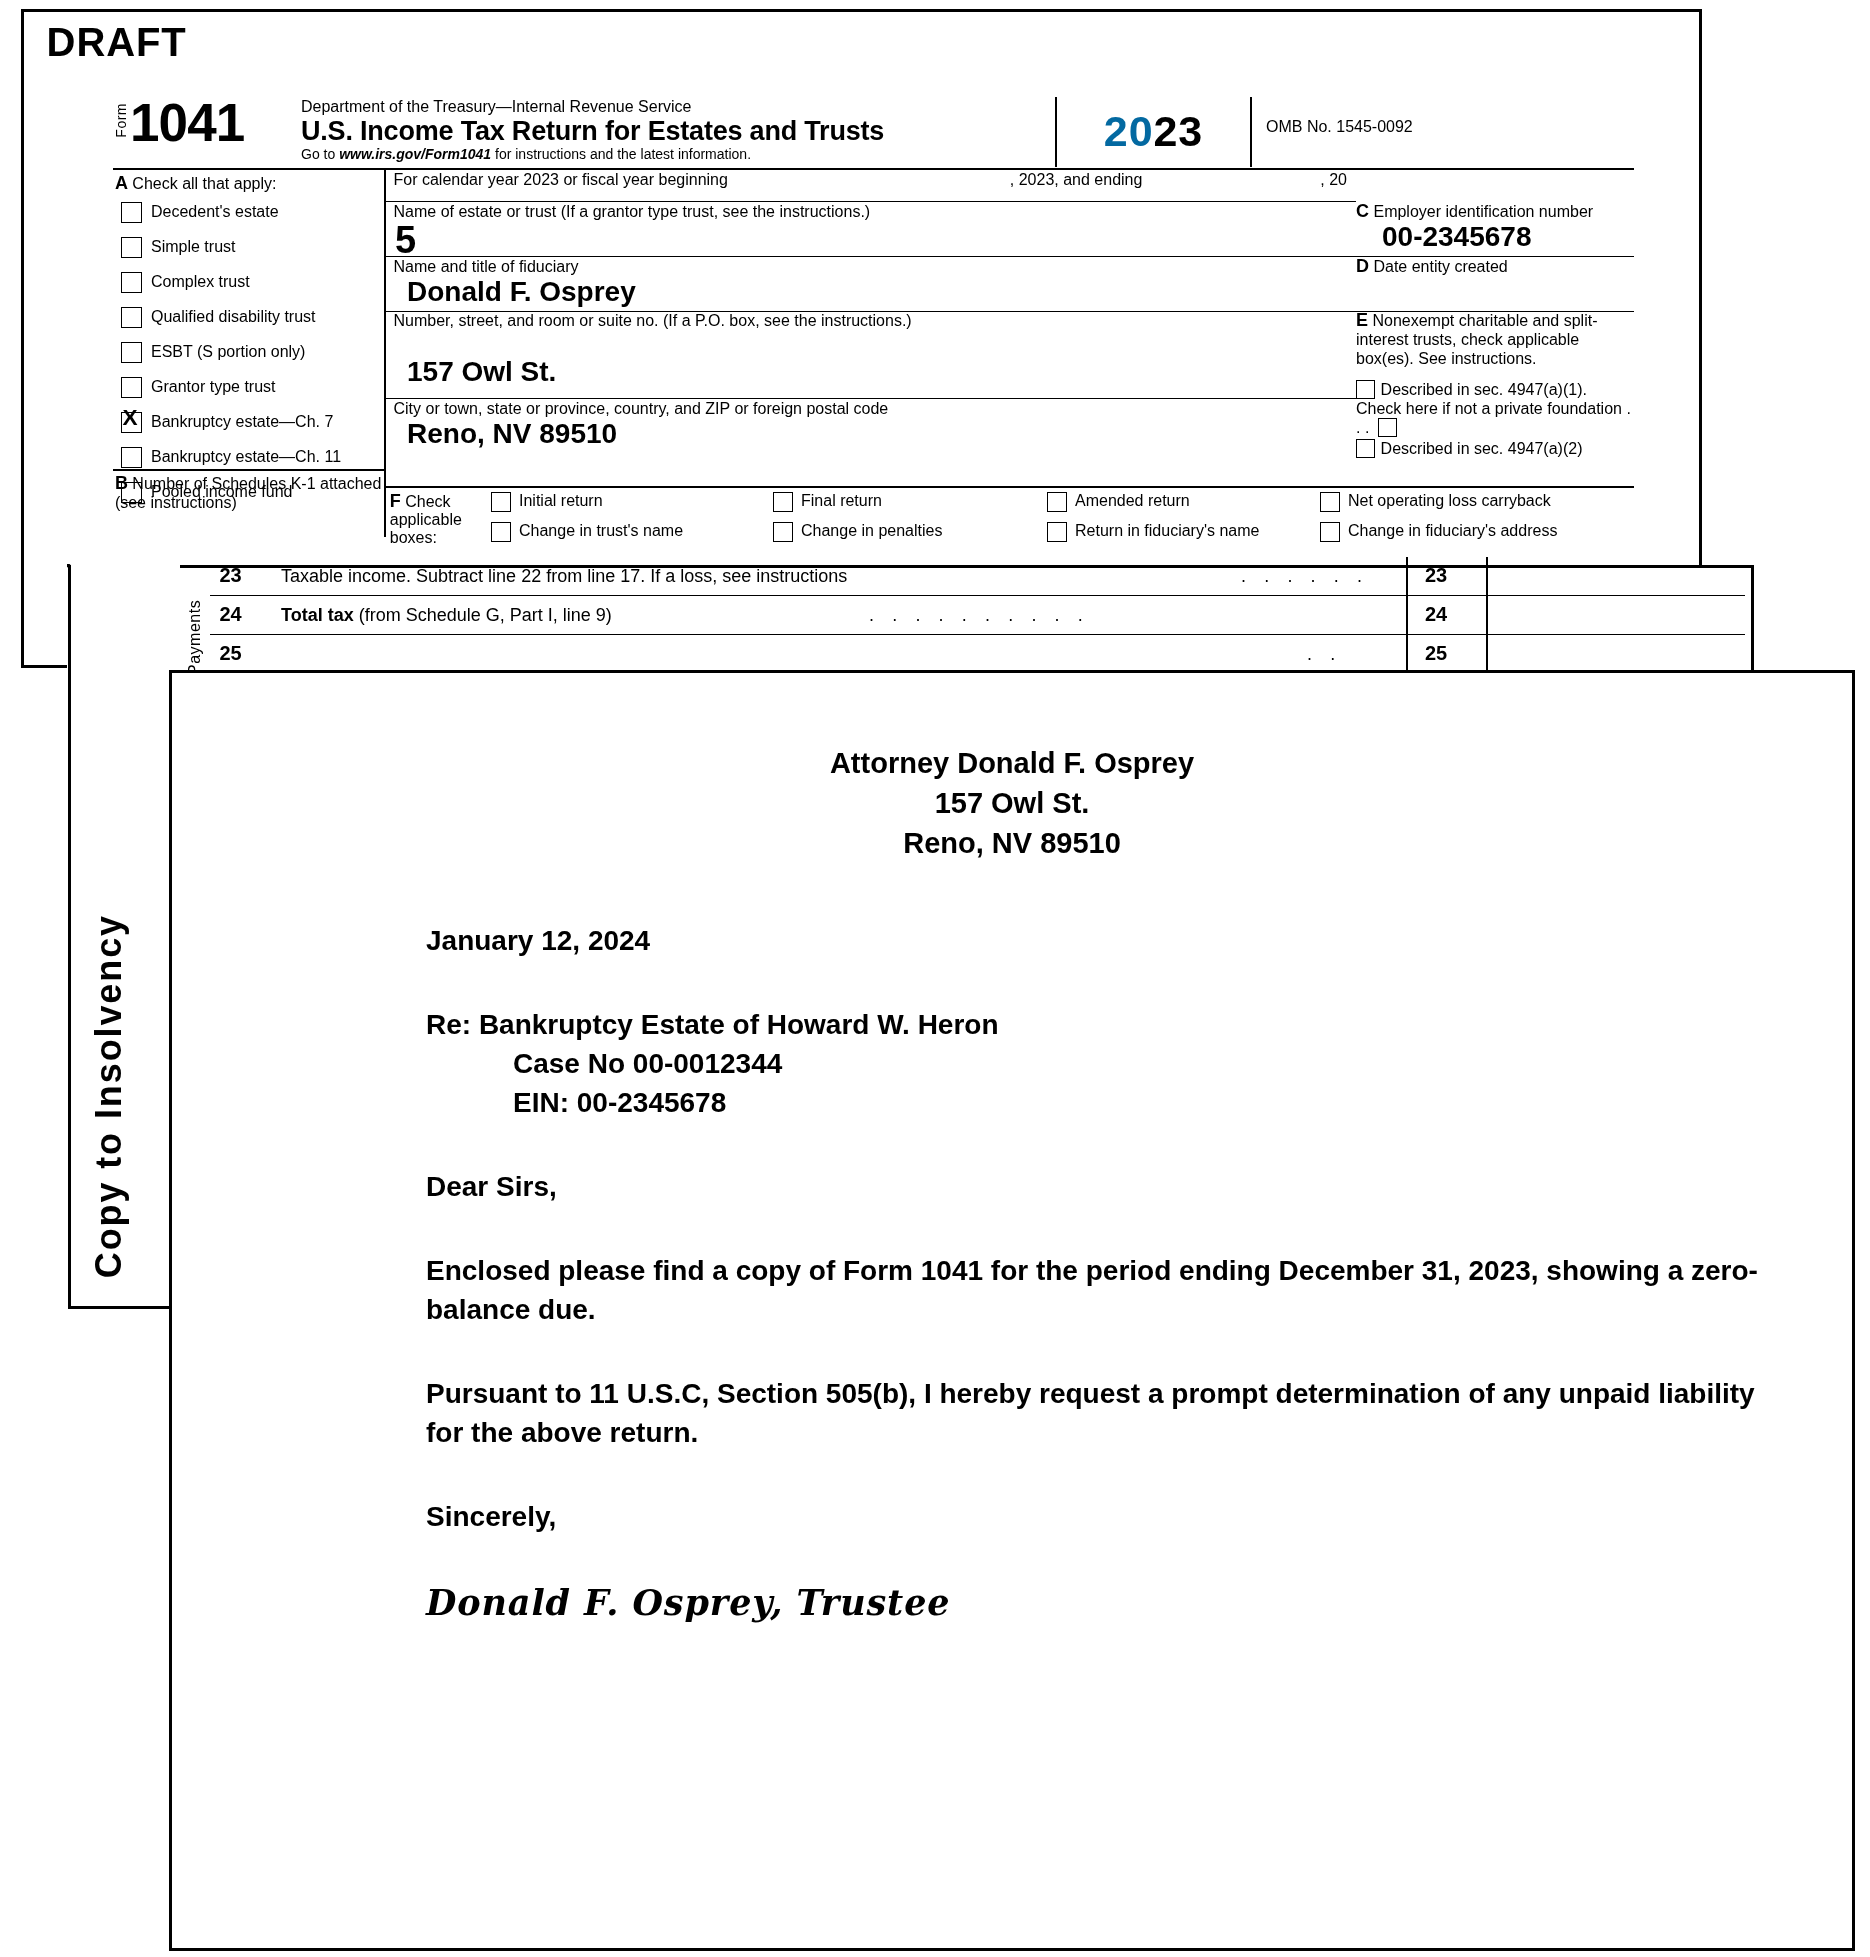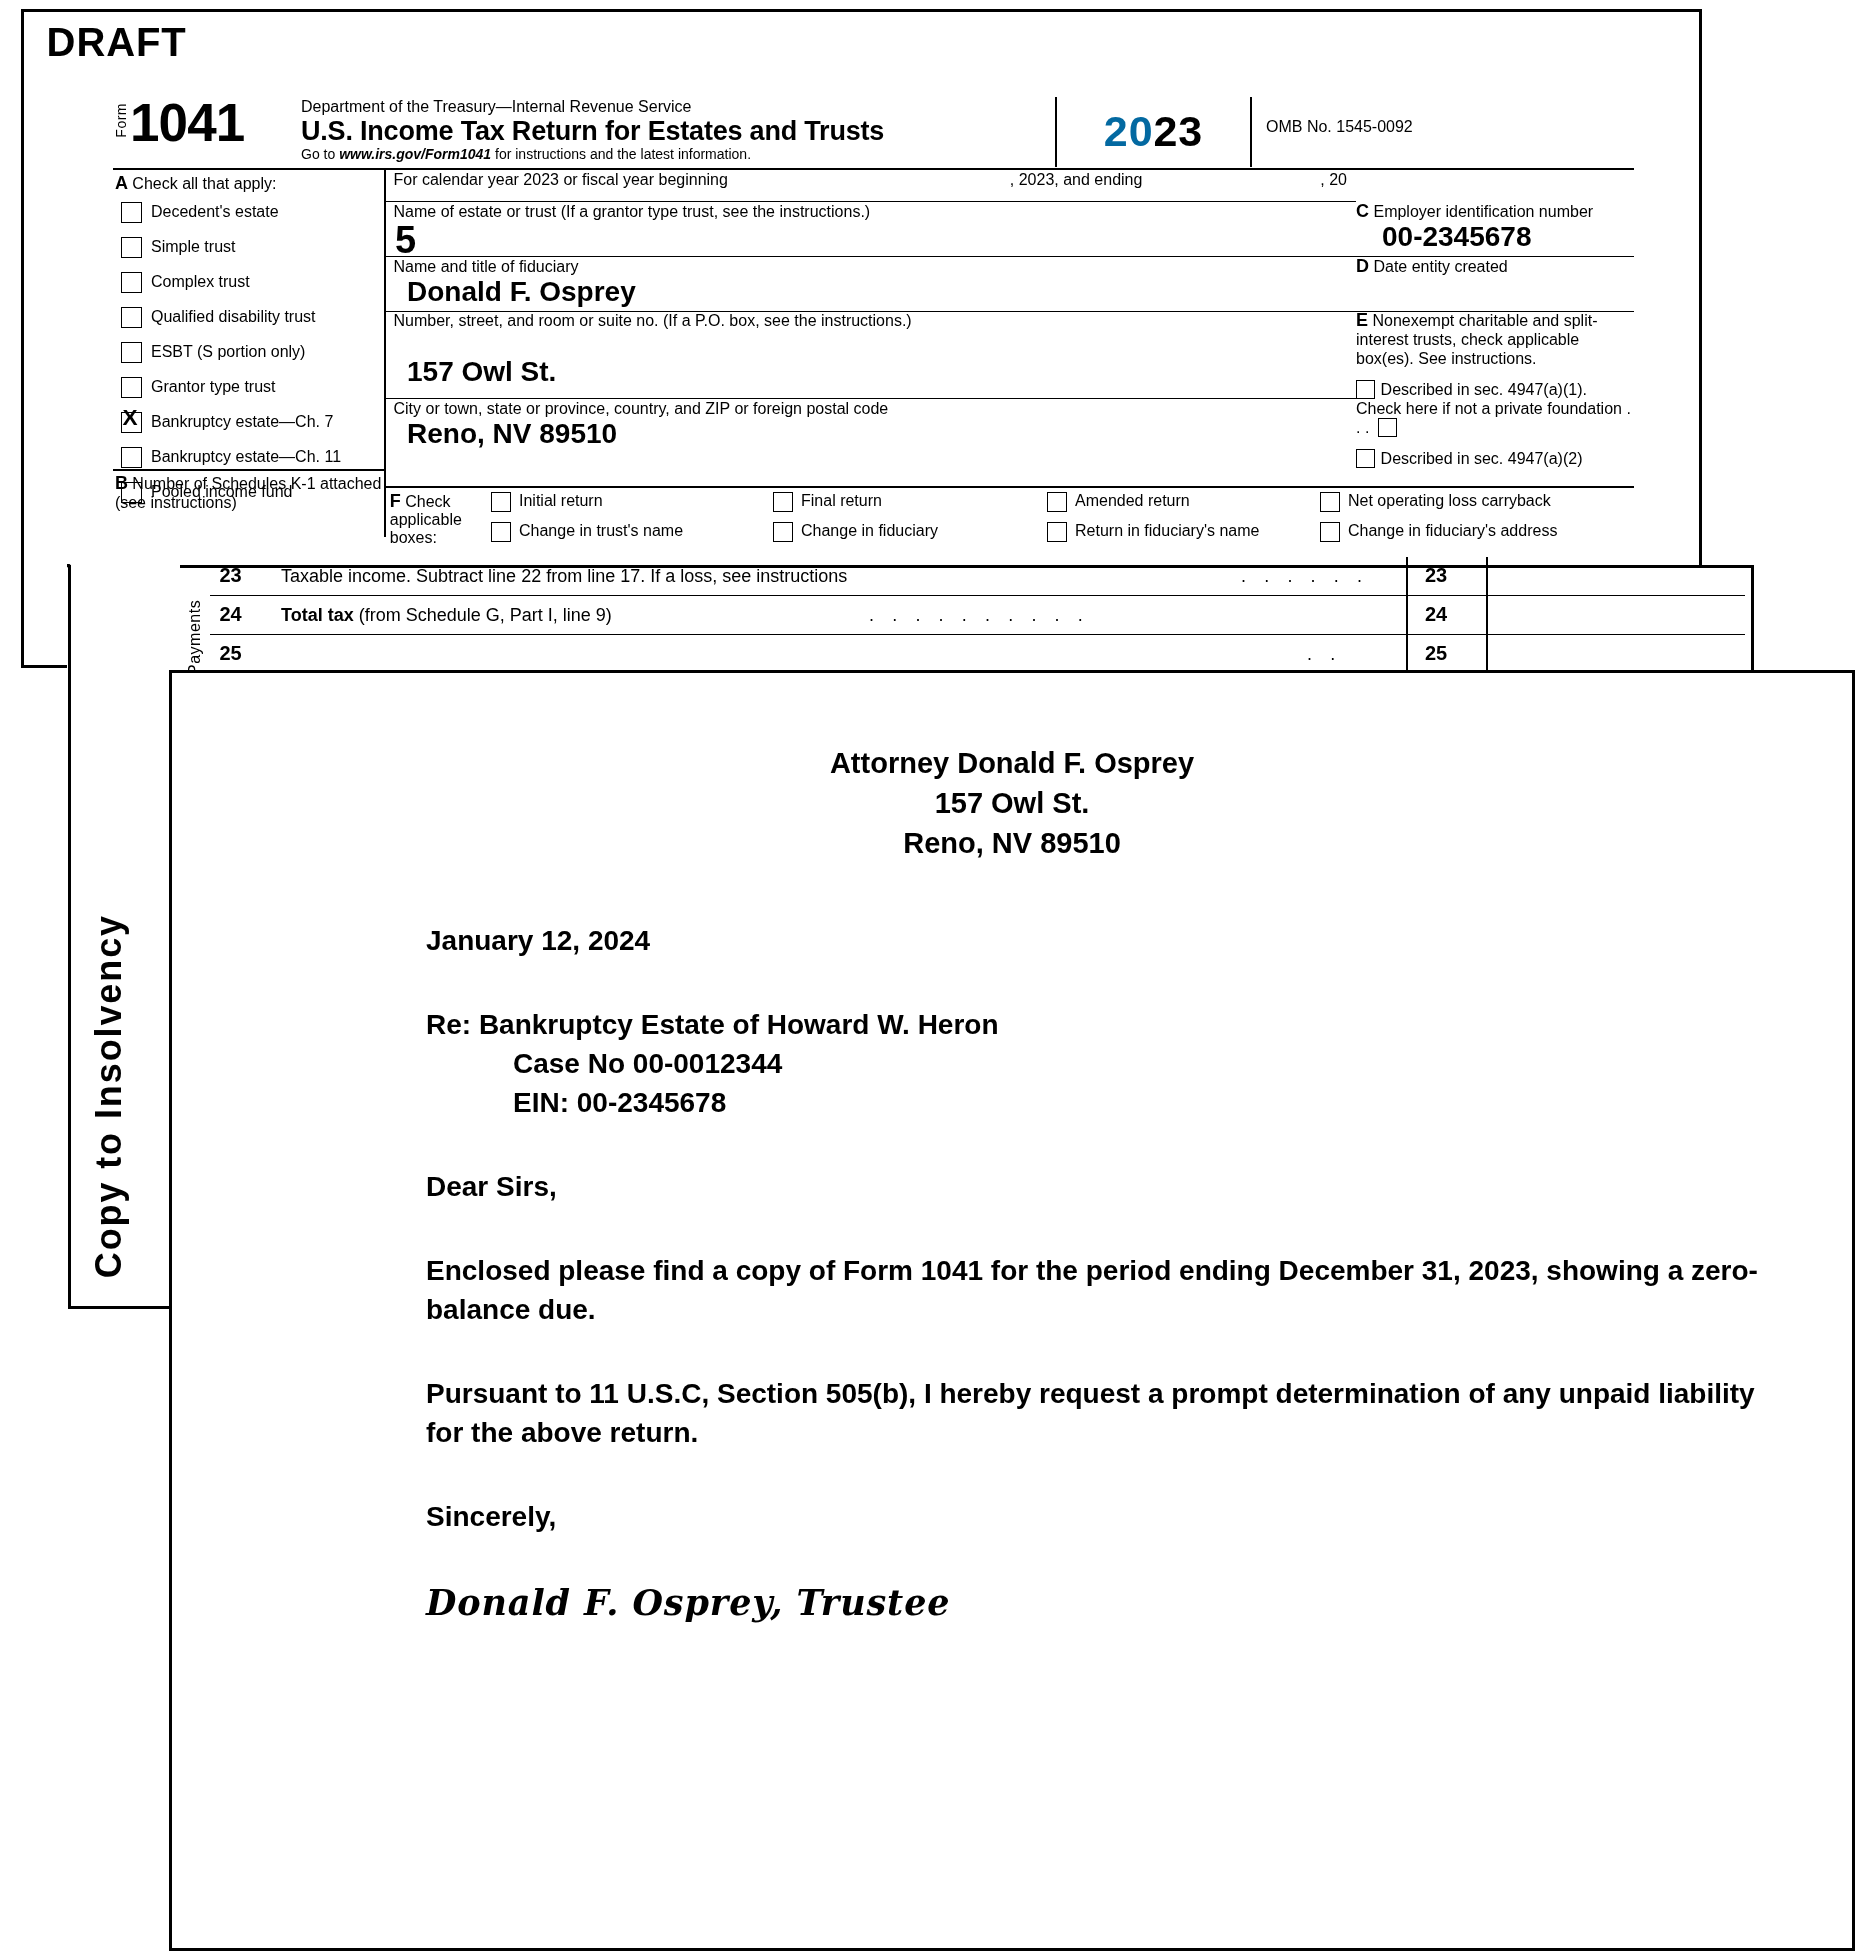--- a/index.html
+++ b/index.html
@@ -544,21 +544,21 @@
       <div style="position:absolute;top:141px;left:0;width:278px;height:144px;">
         <div class="r-lbl" style="padding-right:3.8px;">
           <b>E</b>
           <span>Nonexempt charitable and split-interest trusts, check applicable box(es). See instructions.</span>
         </div>
         <div class="r-lbl" style="margin-top:11.3px;">
           <span class="inline-chk"></span><span>Described in sec. 4947(a)(1). Check here if not a private foundation</span>
           <span>.   .   .</span>
           <span class="inline-chk" style="margin-left:3.8px;"></span>
         </div>
-        <div class="r-lbl" style="margin-top:12px;">
+        <div class="r-lbl" style="margin-top:2px;">
           <span class="inline-chk"></span><span>Described in sec. 4947(a)(2)</span>
         </div>
       </div>
     </div>
 
     <div class="f-block" style="height:51px;">
       <div class="f-label">
         <b>F</b>
         <span>Check applicable boxes:</span>
       </div>
@@ -578,21 +578,21 @@
         <div class="f-item" style="left:829px;top:0px;">
           <span class="chk2"></span>
           <span>Net operating loss carryback</span>
         </div>
         <div class="f-item" style="left:0px;top:30px;">
           <span class="chk2"></span>
           <span>Change in trust's name</span>
         </div>
         <div class="f-item" style="left:282px;top:30px;">
           <span class="chk2"></span>
-          <span>Change in fiduciary</span>
+          <span>Change in penalties</span>
         </div>
         <div class="f-item" style="left:556px;top:30px;">
           <span class="chk2"></span>
           <span>Return in fiduciary's name</span>
         </div>
         <div class="f-item" style="left:829px;top:30px;">
           <span class="chk2"></span>
           <span>Change in fiduciary's address</span>
         </div>
       </div>

